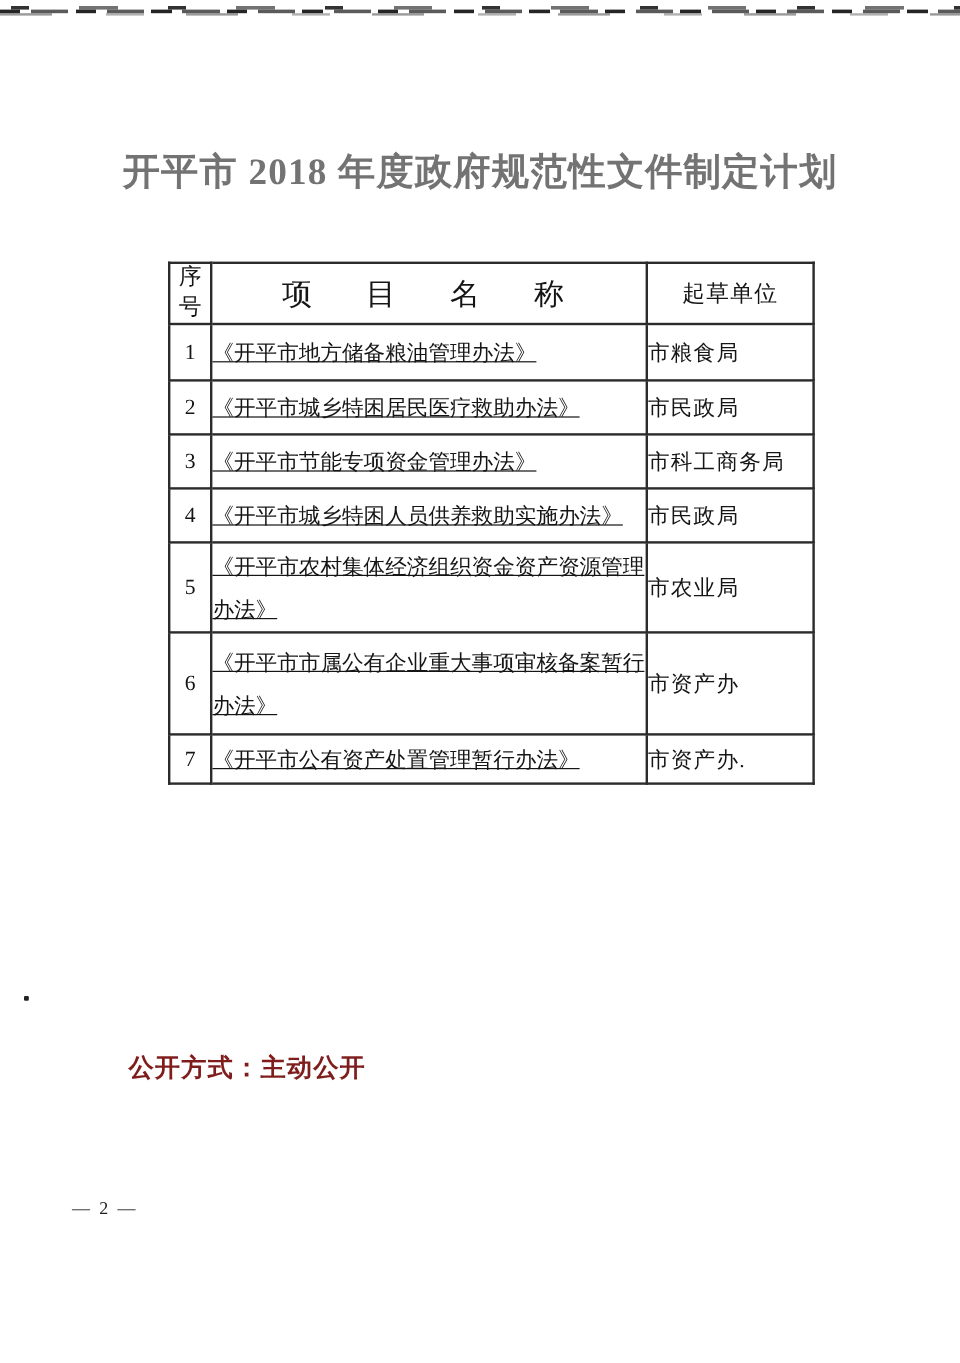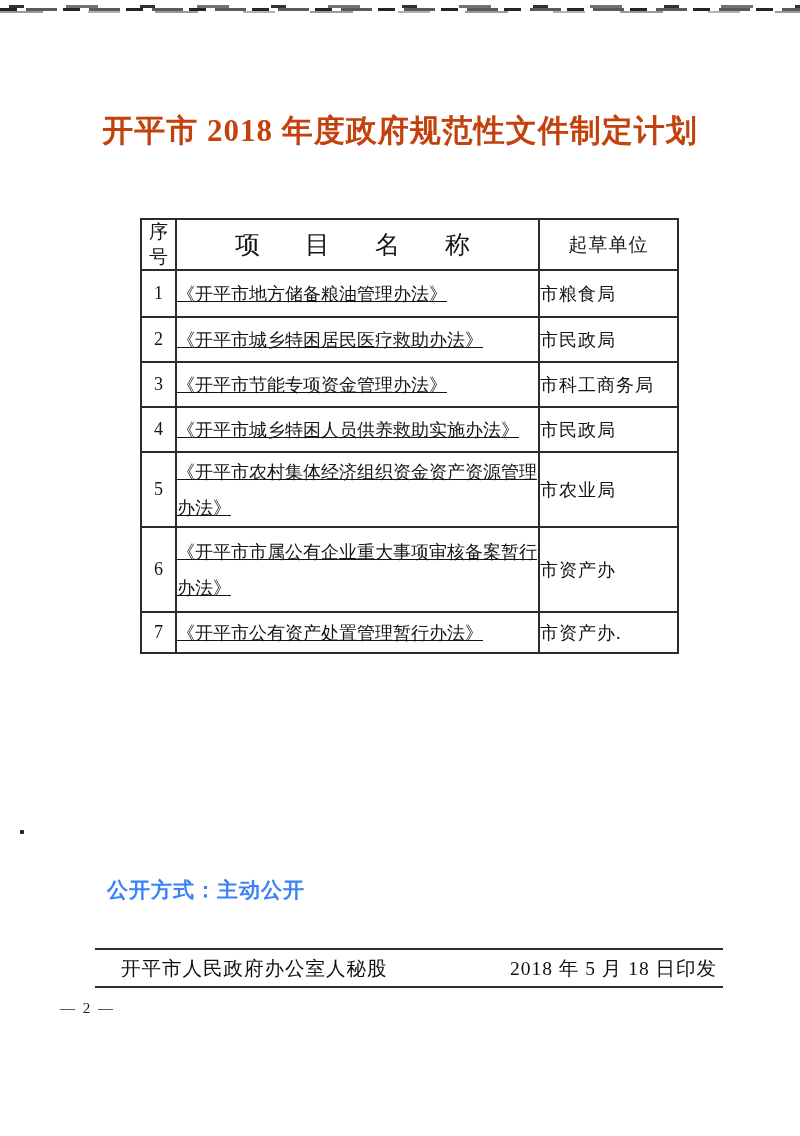--- a/index.html
+++ b/index.html
@@ -19,27 +19,27 @@
   
   .scan-artifact-top{
     position:absolute;top:5px;left:0;width:100%;height:10px;
     background:
       repeating-linear-gradient(90deg, rgba(25,25,25,.95) 0 17px, rgba(0,0,0,0) 17px 26px, rgba(35,35,35,.75) 26px 57px, rgba(0,0,0,0) 57px 63px) 0 3px / 100% 3px no-repeat,
       repeating-linear-gradient(90deg, rgba(0,0,0,0) 0 9px, rgba(15,15,15,.85) 9px 24px, rgba(0,0,0,0) 24px 66px, rgba(20,20,20,.6) 66px 98px, rgba(0,0,0,0) 98px 131px) 0 0 / 100% 3px no-repeat,
       repeating-linear-gradient(90deg, rgba(70,70,70,.55) 0 43px, rgba(0,0,0,0) 43px 88px, rgba(60,60,60,.4) 88px 120px, rgba(0,0,0,0) 120px 155px) 0 6px / 100% 2px no-repeat;
   }
 
   .doc-title{
-    position:absolute;top:110px;left:0;width:100%;
+    position:absolute;top:122px;left:0;width:100%;
     margin:0;
     text-align:center;
     font-size:31px;
     font-weight:bold;
     letter-spacing:1px;
-    color:#c2410c;
+    color:#737373;
   }
 
   .plan-table{
     position:absolute;left:140px;top:218px;
     width:537px;
     border-collapse:collapse;
     table-layout:fixed;
     font-size:18px;
     color:#151515;
   }
@@ -87,21 +87,21 @@
   .plan-table tbody tr:nth-child(5){height:75px;}
   .plan-table tbody tr:nth-child(6){height:85px;}
   .plan-table tbody tr:nth-child(7){height:41px;}
 
   .disclosure{
     position:absolute;left:107px;top:876px;
     font-family:"Liberation Sans","DejaVu Sans",sans-serif;
     font-weight:bold;
     font-size:21px;
     letter-spacing:1px;
-    color:#3b82f6;
+    color:#7f1d1d;
   }
 
   .footer-box{
     position:absolute;left:95px;top:948px;
     width:628px;
     border-top:2px solid #2e2e2e;
     border-bottom:2px solid #2e2e2e;
     height:40px;
     display:flex;
     align-items:center;
@@ -185,22 +185,18 @@
       <tr>
         <td class="cell-index">7</td>
         <td class="cell-name">《开平市公有资产处置管理暂行办法》</td>
         <td class="cell-unit">市资产办.</td>
       </tr>
     </tbody>
   </table>
 
   <div class="disclosure">公开方式：主动公开</div>
 
-  <div class="footer-box">
-    <span class="footer-issuer">开平市人民政府办公室人秘股</span>
-    <span class="footer-date">2018 年 5 月 18 日印发</span>
-  </div>
 
   <div class="page-number">— 2 —</div>
 
   <div class="scan-speck"></div>
 
 </div>
 
 </body></html>

